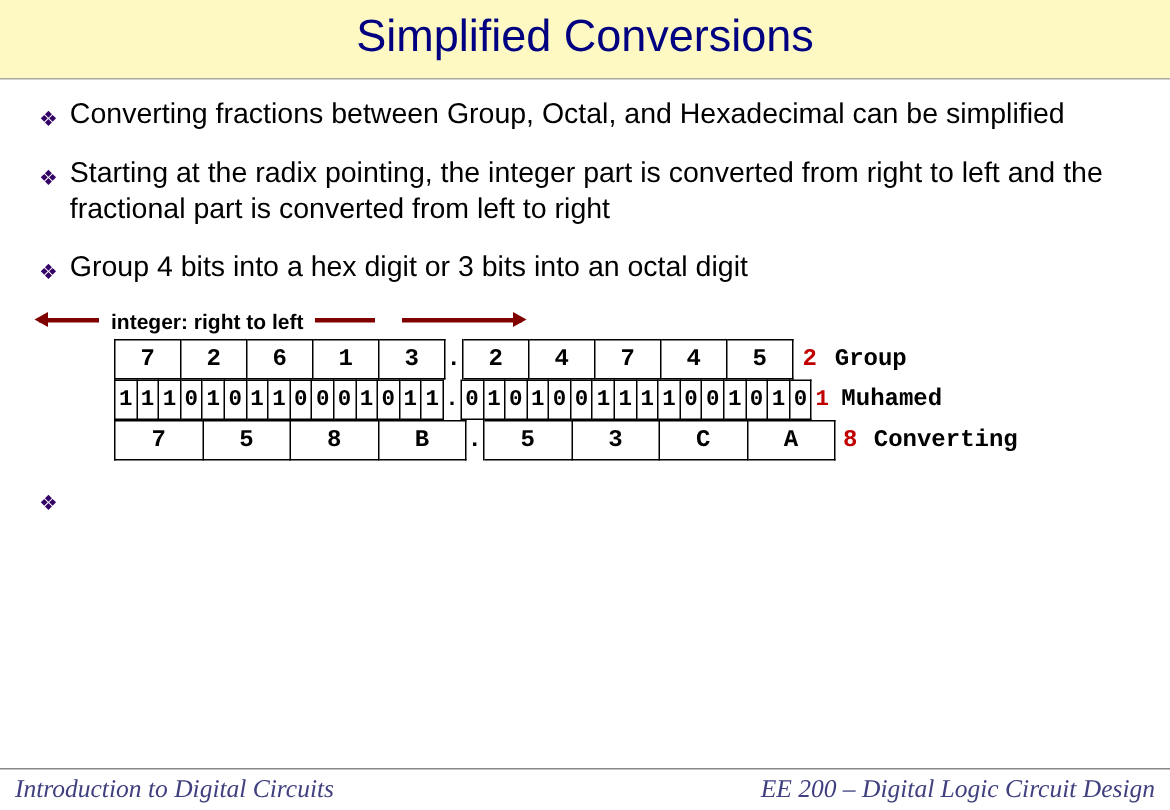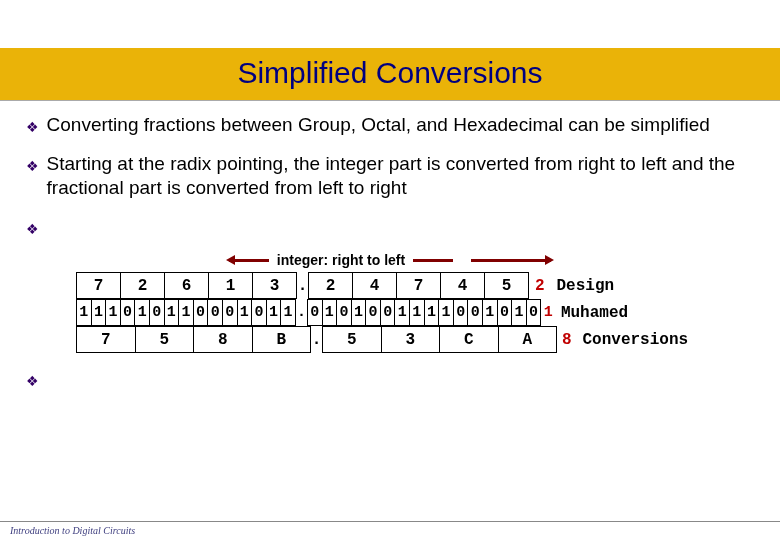--- a/index.html
+++ b/index.html
@@ -6,25 +6,24 @@
   body {
     width: 780px;
     height: 540px;
     font-family: Arial, Helvetica, sans-serif;
     background: #fff;
     color: #000;
     overflow: hidden;
     position: relative;
   }
   .title-bar {
-    background: #eab308;
+    background: #fef9c3;
     text-align: center;
     padding: 8px 0 10px 0;
     border-bottom: 1px solid #aaa;
-    margin-top: 48px;
   }
   .title-bar h1 {
     font-family: "Comic Sans MS", cursive, sans-serif;
     font-size: 30px;
     font-weight: normal;
     color: #000080;
   }
   .content {
     padding: 12px 26px 0 26px;
   }
@@ -38,21 +37,21 @@
   .bullet .icon {
     color: #330066;
     margin-right: 8px;
     font-size: 14px;
     padding-top: 5px;
     flex-shrink: 0;
   }
   .arrows-row {
     display: flex;
     align-items: center;
-    justify-content: center;
+    justify-content: flex-start;
     gap: 0;
     margin: 8px 0 4px 0;
     font-size: 14px;
     font-weight: bold;
   }
   .arrow-line {
     height: 3px;
     background: #800000;
     position: relative;
   }
@@ -106,21 +105,21 @@
     align-self: center;
   }
   .row-wrap { display: flex; align-items: center; }
 
   .footer {
     position: absolute;
     bottom: 0; left: 0; right: 0;
     border-top: 1px solid #888;
     display: flex;
     justify-content: space-between;
-    font-size: 10px;
+    font-size: 17px;
     font-style: italic;
     font-family: "Times New Roman", serif;
     color: #404080;
     padding: 3px 10px 4px 10px;
     background: #fff;
   }
 </style>
 </head>
 <body>
 
@@ -135,20 +134,21 @@
     <span>Converting fractions between Group, Octal, and Hexadecimal can be simplified</span>
   </div>
 
   <div class="bullet">
     <span class="icon">❖</span>
     <span>Starting at the radix pointing, the integer part is converted from right to left and the fractional part is converted from left to right</span>
   </div>
 
   <div class="bullet">
     <span class="icon">❖</span>
+    <span>Group 4 bits into a hex digit or 3 bits into an octal digit</span>
   </div>
 
   <div class="arrows-row">
     <div class="arrow-line left" style="width:40px"></div>
     <span class="lbl">integer: right to left</span>
     <div class="arrow-line" style="width:40px"></div>
     <span class="spacer"></span>
     <div class="arrow-line" style="width:40px"></div>
     <div class="arrow-line right" style="width:40px"></div>
   </div>
@@ -167,21 +167,21 @@
           <td class="dot">.</td>
           <td>2</td>
           <td>4</td>
           <td>7</td>
           <td>4</td>
           <td>5</td>
           <td class="end" style="width:22px">2</td>
         </tr>
             </tbody>
           </table>
-        <span class="row-label">Design</span>
+        <span class="row-label">Group</span>
       </div>
 
       <div class="row-wrap">
         <table class="tbl binary">
             <tbody>
               <tr>
           <td>1</td>
                 <td>1</td>
                 <td>1</td>
                 <td>0</td>
@@ -230,26 +230,27 @@
           <td>B</td>
           <td class="dot">.</td>
           <td>5</td>
           <td>3</td>
           <td>C</td>
           <td>A</td>
           <td class="end" style="width:20px">8</td>
         </tr>
             </tbody>
           </table>
-        <span class="row-label">Conversions</span>
+        <span class="row-label">Converting</span>
       </div>
     </div>
   </div>
 
   <div class="bullet" style="margin-top:14px">
     <span class="icon">❖</span>
   </div>
 
 </div>
 
 <div class="footer">
   <span>Introduction to Digital Circuits</span>
+  <span>EE 200 – Digital Logic Circuit Design</span>
 </div>
 
 </body></html>

